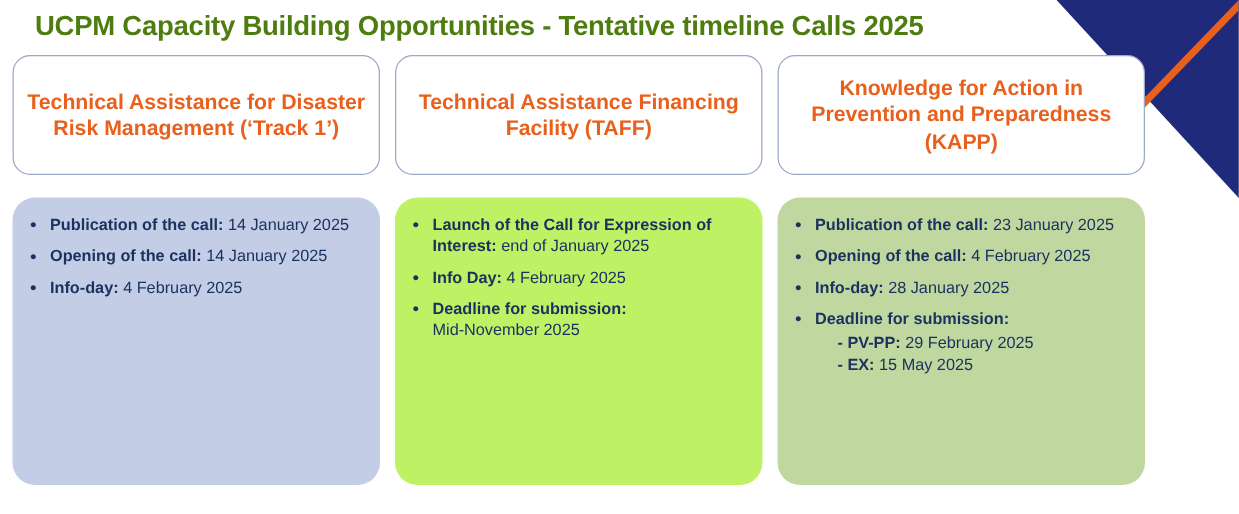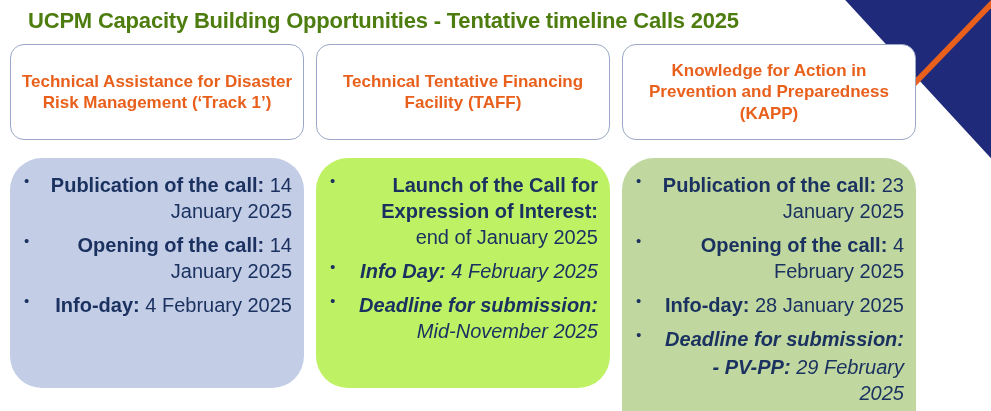--- a/index.html
+++ b/index.html
@@ -85,28 +85,27 @@
     box-sizing: border-box;
   }
   .header-box .htext {
     color: #e8601c;
     font-weight: bold;
     font-size: 17px;
     line-height: 1.25;
   }
   .body-box {
     margin-top: 18px;
-    border-radius: 32px;
+    border-radius: 18px;
     min-height: 230px;
     padding: 14px 12px 12px 12px;
     box-sizing: border-box;
-    font-size: 20px;
+    font-size: 13px;
     color: #1b3260;
     line-height: 1.3;
-    text-align: right;
   }
   .body-blue { background: #c3cde6; }
   .body-amber { background: #bef264; }
   .body-green { background: #c0d8a0; }
 
   ul.bullets {
     margin: 0;
     padding: 0;
     list-style: none;
   }
@@ -118,21 +117,20 @@
   ul.bullets li.has-bullet::before {
     content: "\2022";
     position: absolute;
     left: 2px;
     top: -1px;
     font-size: 15px;
     color: #1b3260;
   }
   ul.bullets li.spacer-top {
     margin-top: 4px;
-    font-style: italic;
   }
   .b { font-weight: bold; }
   .n { font-weight: normal; }
   .sub-line { padding-left: 18px; margin-top: 2px; }
 </style>
 </head>
 <body>
 
 <div class="slide">
 
@@ -162,21 +160,21 @@
           <li class="has-bullet">
             <span class="b">Info-day:</span>
             <span class="n">4 February 2025</span>
           </li>
         </ul>
       </div>
     </div>
 
     <div class="col">
       <div class="header-box">
-        <div class="htext">Technical Tentative Financing Facility (TAFF)</div>
+        <div class="htext">Technical Assistance Financing Facility (TAFF)</div>
       </div>
       <div class="body-box body-amber">
         <ul class="bullets">
           <li class="has-bullet">
             <span class="b">Launch of the Call for Expression of Interest:</span>
             <span class="n">end of January 2025</span>
           </li>
           <li class="has-bullet spacer-top">
             <span class="b">Info Day:</span>
             <span class="n">4 February 2025</span>

